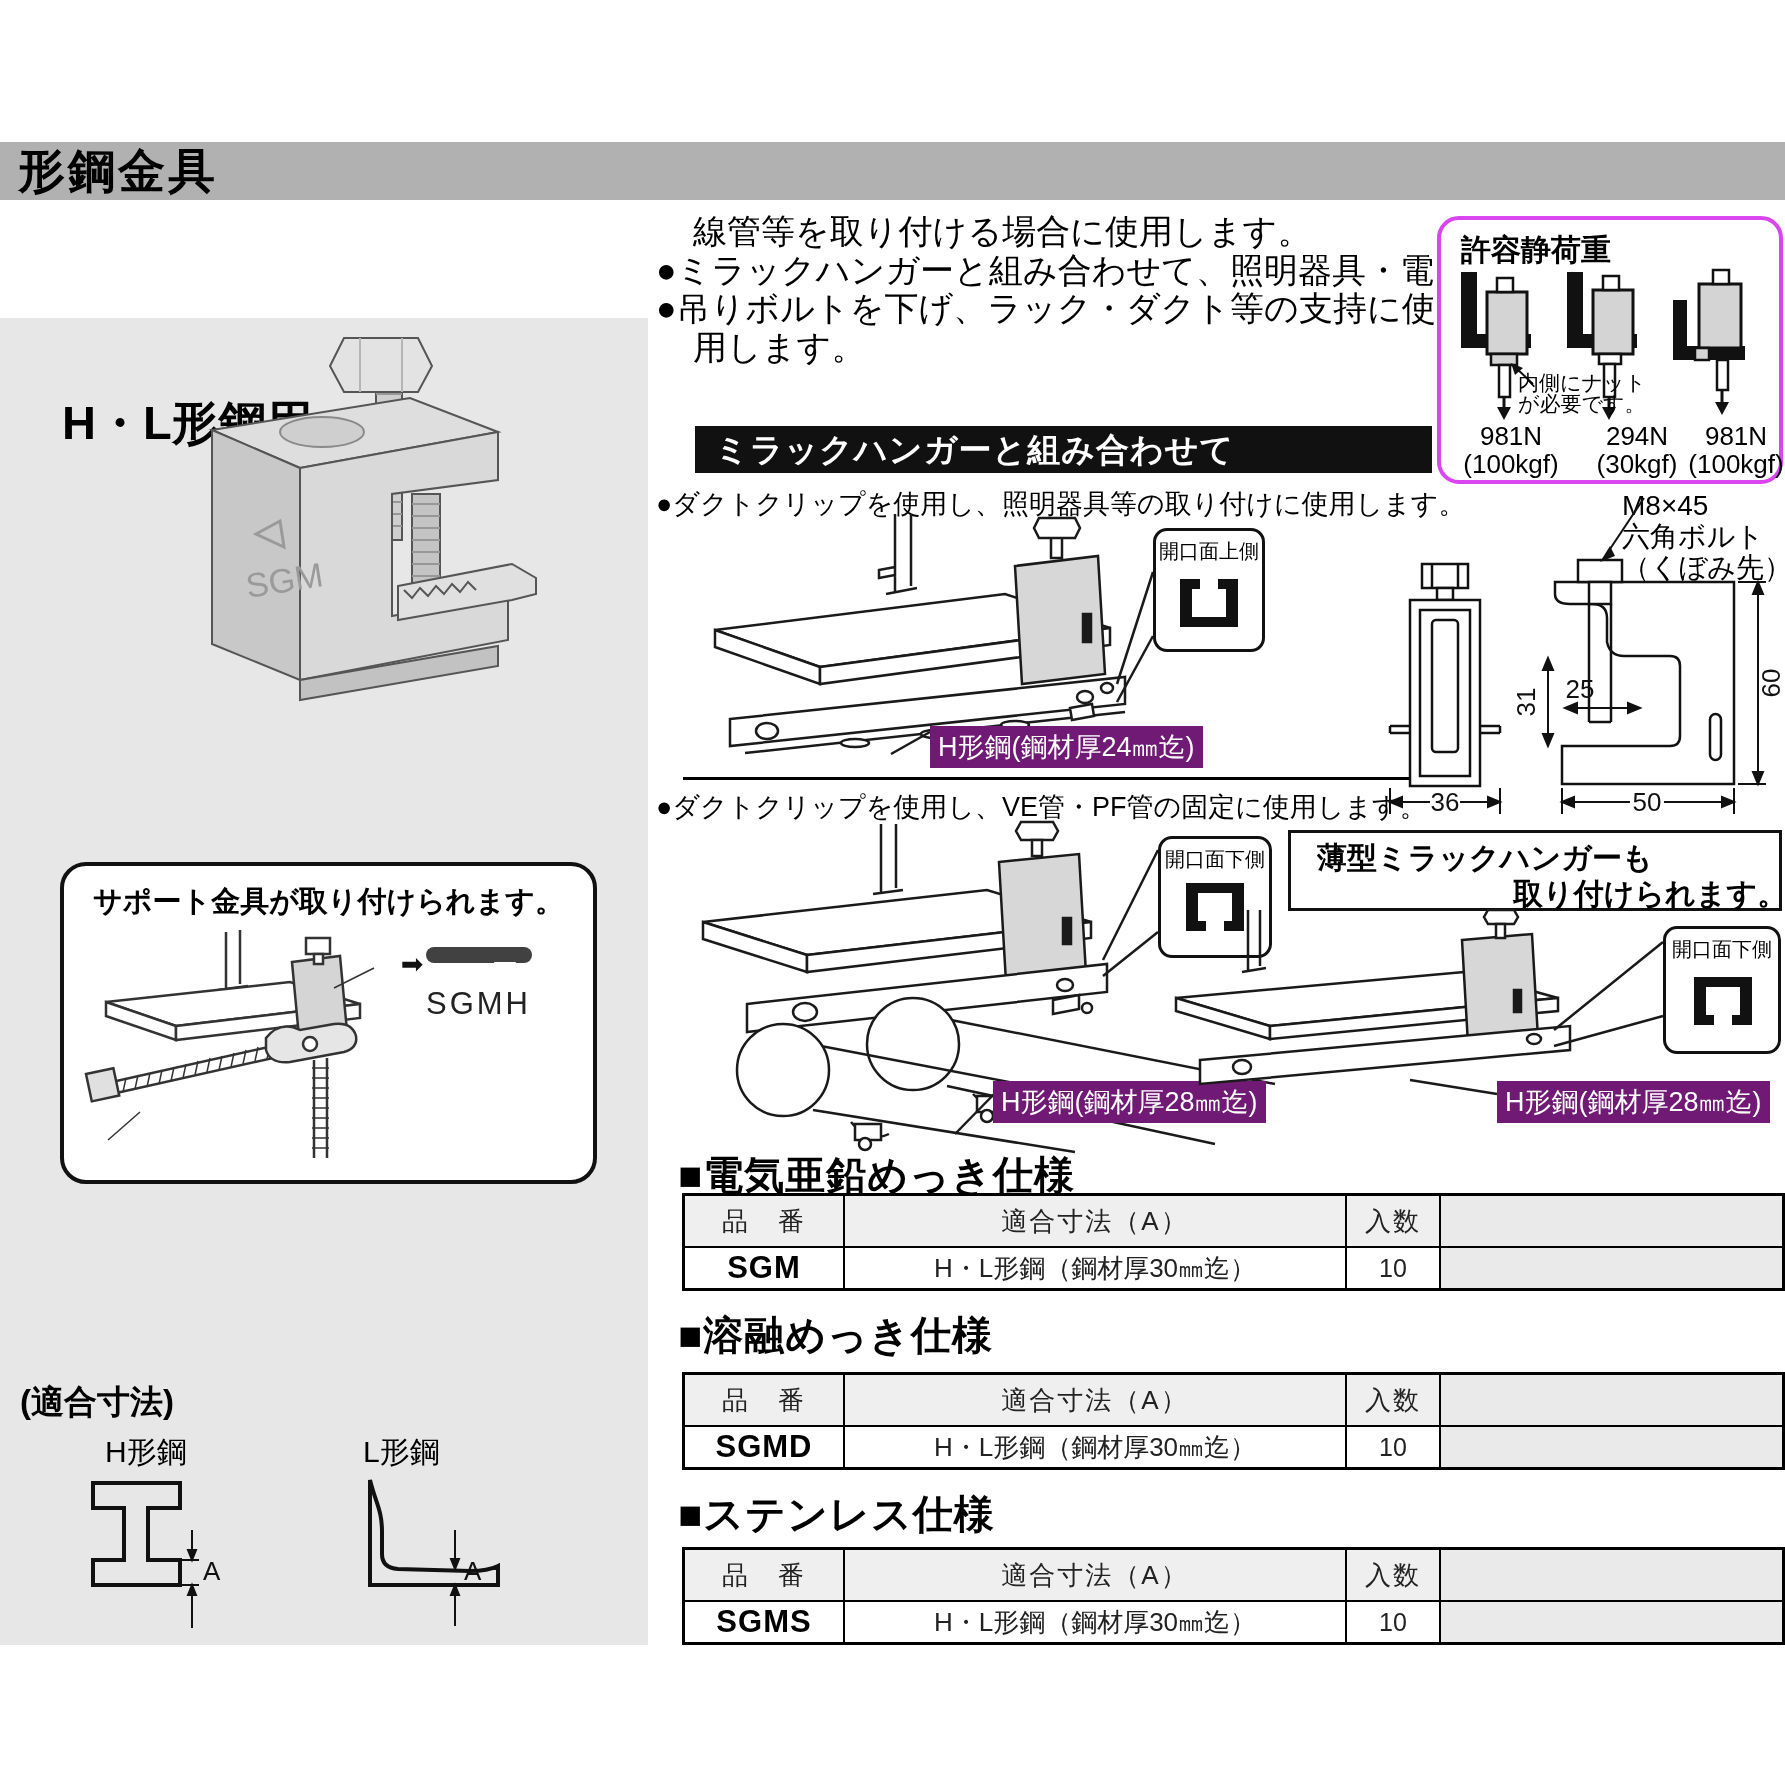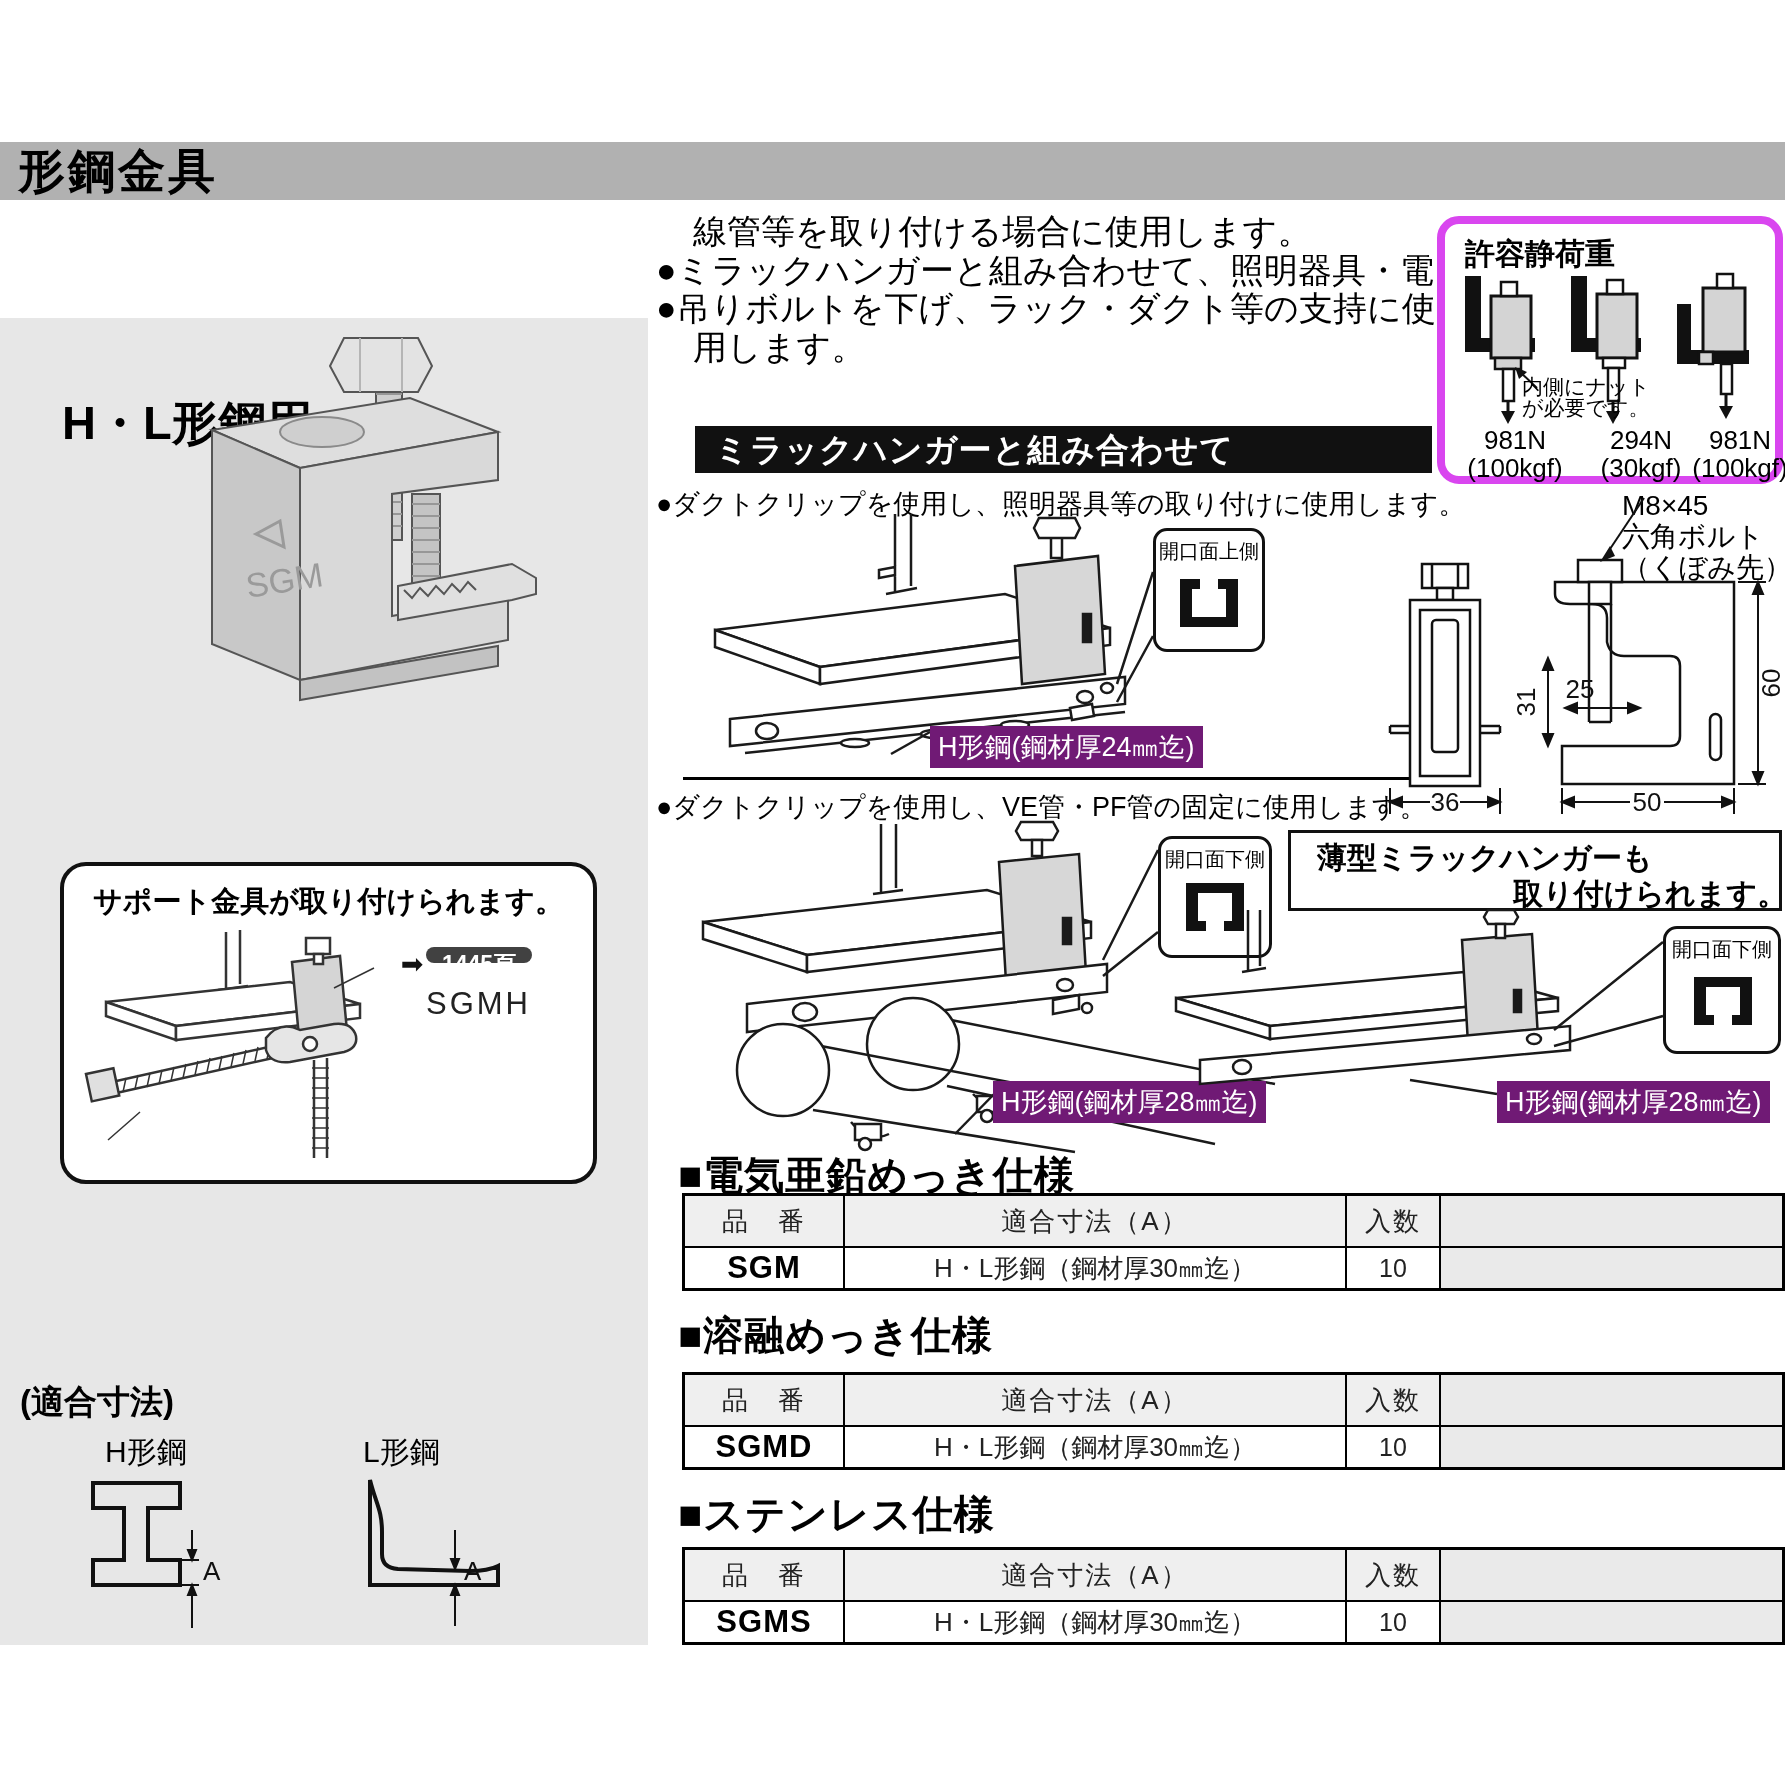--- a/index.html
+++ b/index.html
@@ -12,34 +12,34 @@
   .header-title { left:18px; top:0; line-height:58px; font-size:47px; font-weight:bold; letter-spacing:3px; }
 
   
   .left-panel { left:0; top:318px; width:648px; height:1327px; background:#e7e7e7; }
   .left-title { left:62px; top:74px; font-size:47px; font-weight:bold; }
 
   
   .support-box { left:60px; top:544px; width:537px; height:322px; background:#fff; border:4px solid #111; border-radius:26px; }
   .sb-title { left:0; top:16px; width:100%; text-align:center; font-size:29px; font-weight:600; }
   .badge-circle { left:330px; top:80px; width:36px; height:36px; border-radius:50%; background:#fff; font-size:27px; line-height:36px; text-align:center; color:#111; }
-  .badge-pill { left:362px; top:81px; height:16px; padding:0 16px; background:#414141; color:#fff; border-radius:17px; font-size:23px; font-weight:bold; line-height:34px; }
+  .badge-pill { left:362px; top:81px; height:16px; padding:8px 16px; background:#414141; color:#fff; border-radius:17px; font-size:23px; font-weight:bold; line-height:34px; }
   .sb-model { left:362px; top:120px; font-size:31px; color:#222; letter-spacing:3px; }
 
   
   .dims-label { left:20px; top:1062px; font-size:33px; font-weight:600; }
   .steel-label { top:1114px; font-size:30px; }
 
   
   .intro { left:656px; top:212px; width:800px; }
   .intro-line { font-size:34px; line-height:38.6px; white-space:nowrap; }
   .intro-line.indent { padding-left:37px; }
 
   
-  .load-box { left:1437px; top:216px; width:346px; height:268px; background:#fff; border:8px solid #d946ef; border-radius:22px; }
+  .load-box { left:1437px; top:216px; width:346px; height:268px; background:#fff; border:4px solid #d946ef; border-radius:22px; }
   .lb-title { left:20px; top:10px; font-size:30px; font-weight:600; }
   .lb-note { left:77px; top:152px; font-size:21px; line-height:21px; }
   .lb-load { top:202px; width:120px; text-align:center; font-size:26px; line-height:28px; }
 
   
   .banner { left:695px; top:426px; width:737px; height:47px; background:#111; color:#fff; font-size:33px; font-weight:bold; line-height:47px; padding-left:20px; letter-spacing:1px; }
   .bullet-line { font-size:27px; white-space:nowrap; }
   .black-label { height:42px; background:#701a75; color:#fff; font-size:27px; line-height:42px; padding:0 8px; white-space:nowrap; }
   .divider { left:683px; top:777px; width:749px; height:3px; background:#000; }
 

